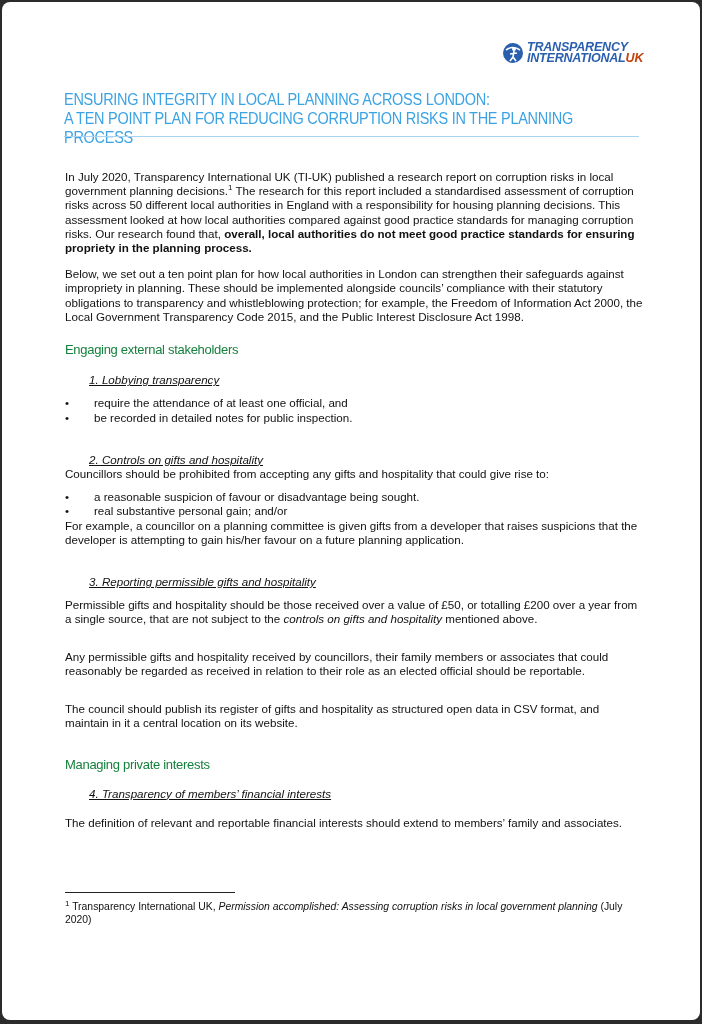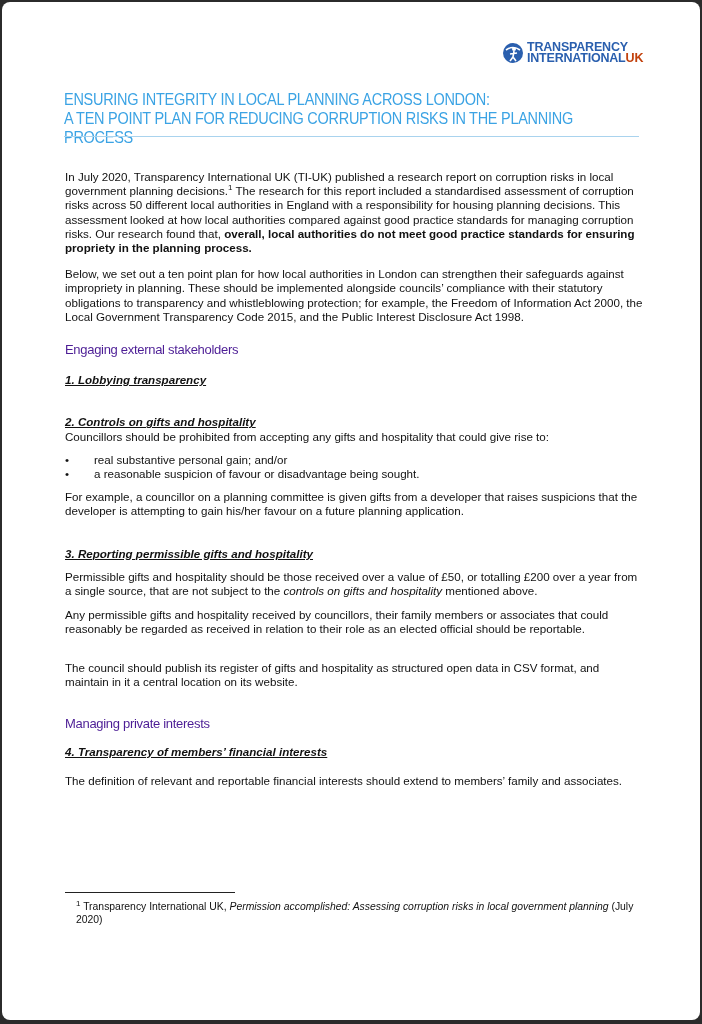--- a/index.html
+++ b/index.html
@@ -5,45 +5,45 @@
   html, body { margin: 0; padding: 0; }
   body {
     width: 702px; height: 1024px; background: #2b2b2b;
     font-family: "Liberation Sans", sans-serif; overflow: hidden;
   }
   .page {
     position: absolute; left: 2px; top: 2px; width: 698px; height: 1018px;
     background: #ffffff; border-radius: 8px; overflow: hidden;
   }
   .logo {
-    position: absolute; left: 500px; top: 40px; display: flex; align-items: center;
+    position: absolute; left: 500px; top: 40px; display: flex; align-items: center; font-style: italic;
   }
   .logo-mark { width: 22px; height: 22px; margin-right: 3px; }
   .logo-text {
     color: #2a5fae; font-weight: bold; font-size: 12.5px; line-height: 11px; letter-spacing: -0.2px;
   }
   .logo-text .uk { color: #c2410c; }
   .title {
     position: absolute; left: 62px; top: 88px; width: 600px;
     color: #3ba3e4; font-size: 15.6px; line-height: 19px; letter-spacing: -0.3px;
     transform: scaleX(0.93); transform-origin: left top;
   }
   .title-rule {
     position: absolute; left: 62px; top: 134px; width: 575px; height: 1px; background: #a9d3ee;
   }
   .body { position: absolute; left: 63px; top: 168px; width: 580px; color: #111; font-size: 11.6px; line-height: 14.2px; }
   .p { margin: 0; }
-  .section-head { color: #4c1d95; font-size: 13px; letter-spacing: -0.3px; }
-  .point-head { font-weight: bold; font-style: italic; text-decoration: underline; }
+  .section-head { color: #15803d; font-size: 13px; letter-spacing: -0.3px; }
+  .point-head { font-weight: normal; font-style: italic; text-decoration: underline; margin-left: 24px; }
   ul.bullets { list-style: none; margin: 0; padding: 0; }
   ul.bullets li { position: relative; padding-left: 29px; }
   ul.bullets li::before { content: "\2022"; position: absolute; left: 0; }
   sup { font-size: 8px; vertical-align: top; line-height: 8px; }
   .fn-rule { position: absolute; left: 63px; top: 890px; width: 170px; height: 1px; background: #222; }
-  .footnote { position: absolute; left: 74px; top: 898px; width: 580px; font-size: 10.4px; line-height: 13px; color: #111; }
+  .footnote { position: absolute; left: 63px; top: 898px; width: 580px; font-size: 10.4px; line-height: 13px; color: #111; }
 </style>
 </head>
 <body>
 
 <div class="page">
 
   <div class="logo">
     <svg class="logo-mark" viewBox="0 0 22 22">
       <circle cx="11" cy="11" r="10" fill="#2a5fae"></circle>
       <path d="M4 8 Q11 3 18 8" stroke="#fff" stroke-width="1.6" fill="none"></path>
@@ -63,32 +63,36 @@
   <div class="title-rule"></div>
 
   <div class="body">
     <p class="p"><span>In July 2020, Transparency International UK (TI-UK) published a research report on corruption risks in local government planning decisions.</span><sup>1</sup><span> The research for this report included a standardised assessment of corruption risks across 50 different local authorities in England with a responsibility for housing planning decisions. This assessment looked at how local authorities compared against good practice standards for managing corruption risks. Our research found that, </span><b>overall, local authorities do not meet good practice standards for ensuring propriety in the planning process.</b></p>
 
     <p class="p" style="margin-top:12px">Below, we set out a ten point plan for how local authorities in London can strengthen their safeguards against impropriety in planning. These should be implemented alongside councils’ compliance with their statutory obligations to transparency and whistleblowing protection; for example, the Freedom of Information Act 2000, the Local Government Transparency Code 2015, and the Public Interest Disclosure Act 1998.</p>
 
     <div class="section-head" style="margin-top:19px">Engaging external stakeholders</div>
 
     <div class="point-head" style="margin-top:16px">1. Lobbying transparency</div>
+    <ul class="bullets" style="margin-top:9px">
+      <li>require the attendance of at least one official, and</li>
+      <li>be recorded in detailed notes for public inspection.</li>
+    </ul>
 
     <div class="point-head" style="margin-top:28px">2. Controls on gifts and hospitality</div>
     <p class="p" style="">Councillors should be prohibited from accepting any gifts and hospitality that could give rise to:</p>
     <ul class="bullets" style="margin-top:9px">
+      <li>a reasonable suspicion of favour or disadvantage being sought.</li>
       <li>real substantive personal gain; and/or</li>
-      <li>a reasonable suspicion of favour or disadvantage being sought.</li>
     </ul>
-    <p class="p" style="margin-top:9px">For example, a councillor on a planning committee is given gifts from a developer that raises suspicions that the developer is attempting to gain his/her favour on a future planning application.</p>
+    <p class="p" style="">For example, a councillor on a planning committee is given gifts from a developer that raises suspicions that the developer is attempting to gain his/her favour on a future planning application.</p>
 
     <div class="point-head" style="margin-top:28px">3. Reporting permissible gifts and hospitality</div>
     <p class="p" style="margin-top:9px"><span>Permissible gifts and hospitality should be those received over a value of £50, or totalling £200 over a year from a single source, that are not subject to the </span><i>controls on gifts and hospitality</i><span> mentioned above.</span></p>
-    <p class="p" style="margin-top:10px">Any permissible gifts and hospitality received by councillors, their family members or associates that could reasonably be regarded as received in relation to their role as an elected official should be reportable.</p>
+    <p class="p" style="margin-top:23px">Any permissible gifts and hospitality received by councillors, their family members or associates that could reasonably be regarded as received in relation to their role as an elected official should be reportable.</p>
     <p class="p" style="margin-top:24px">The council should publish its register of gifts and hospitality as structured open data in CSV format, and maintain in it a central location on its website.</p>
 
     <div class="section-head" style="margin-top:28px">Managing private interests</div>
 
     <div class="point-head" style="margin-top:14px">4. Transparency of members’ financial interests</div>
     <p class="p" style="margin-top:15px">The definition of relevant and reportable financial interests should extend to members’ family and associates.</p>
   </div>
 
   <div class="fn-rule"></div>
   <div class="footnote"><sup>1</sup><span> Transparency International UK, </span><i>Permission accomplished: Assessing corruption risks in local government planning</i><span> (July 2020)</span></div>

